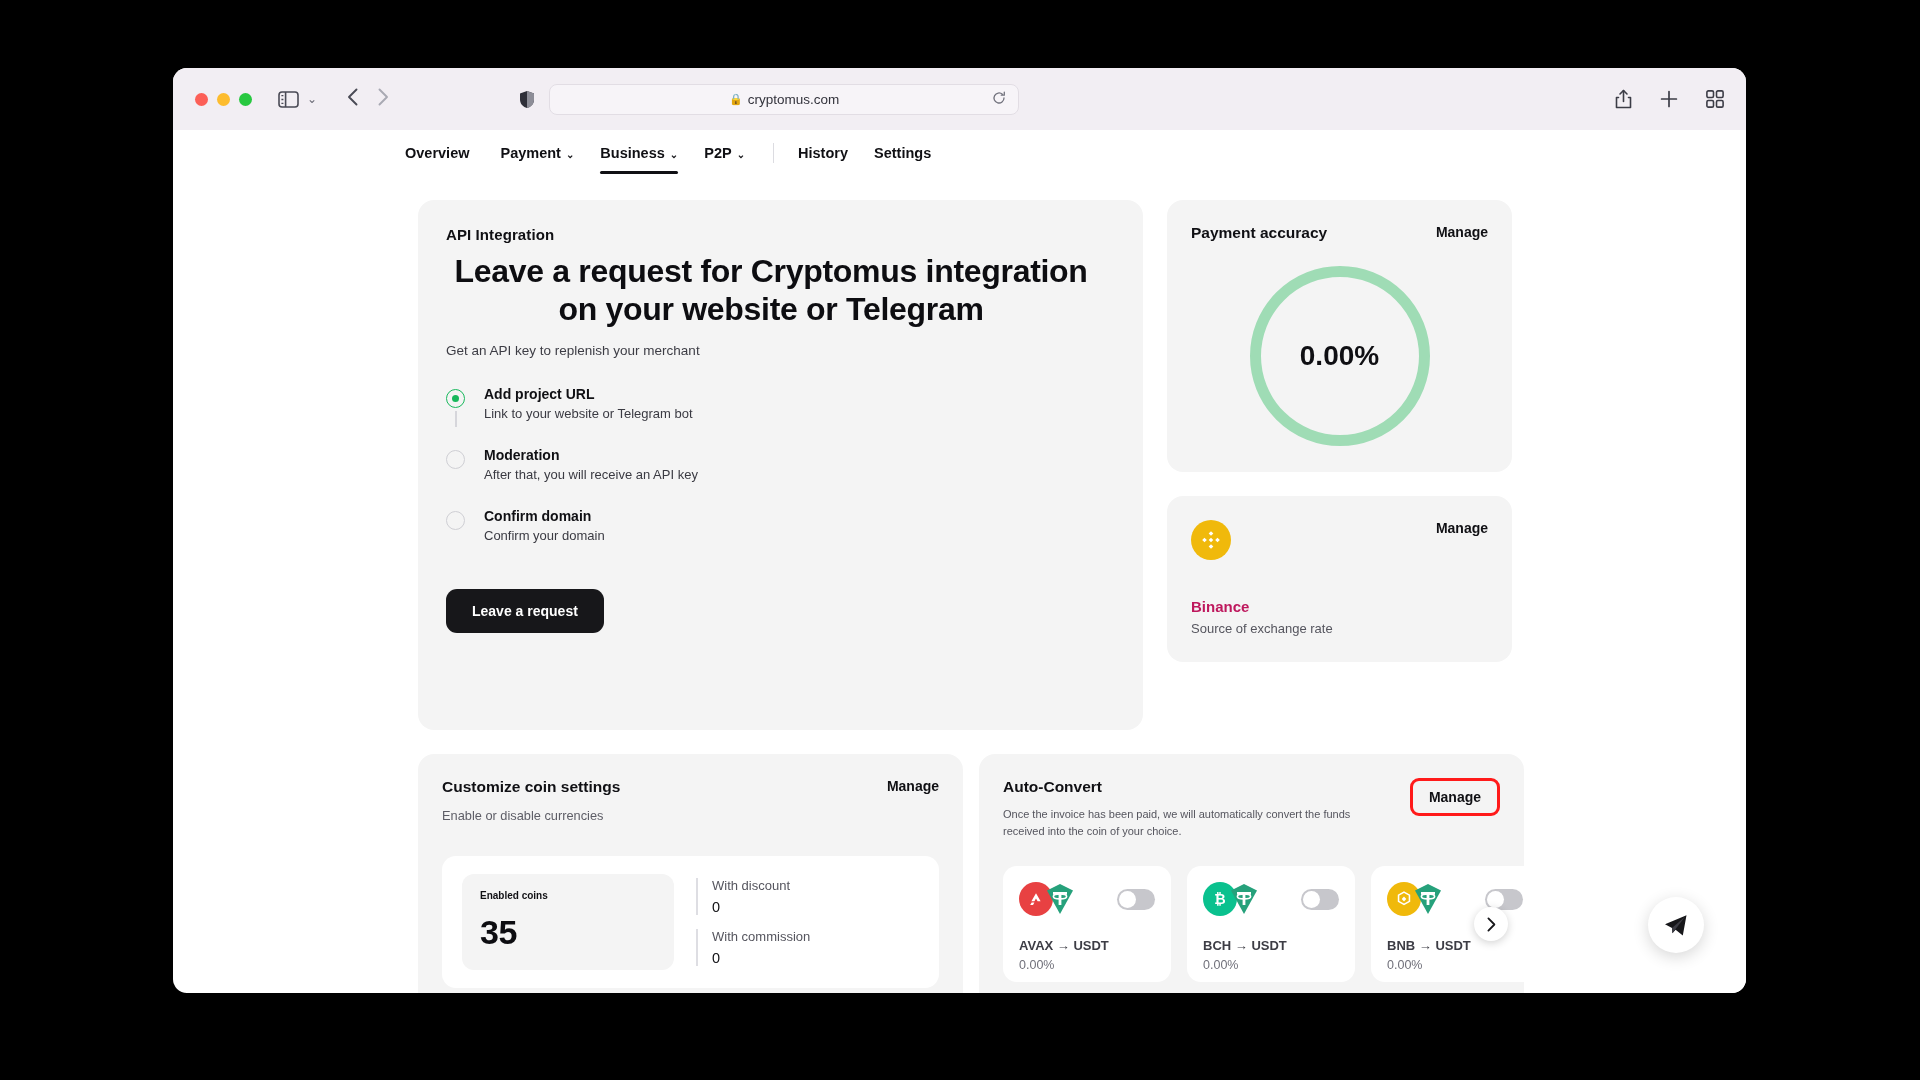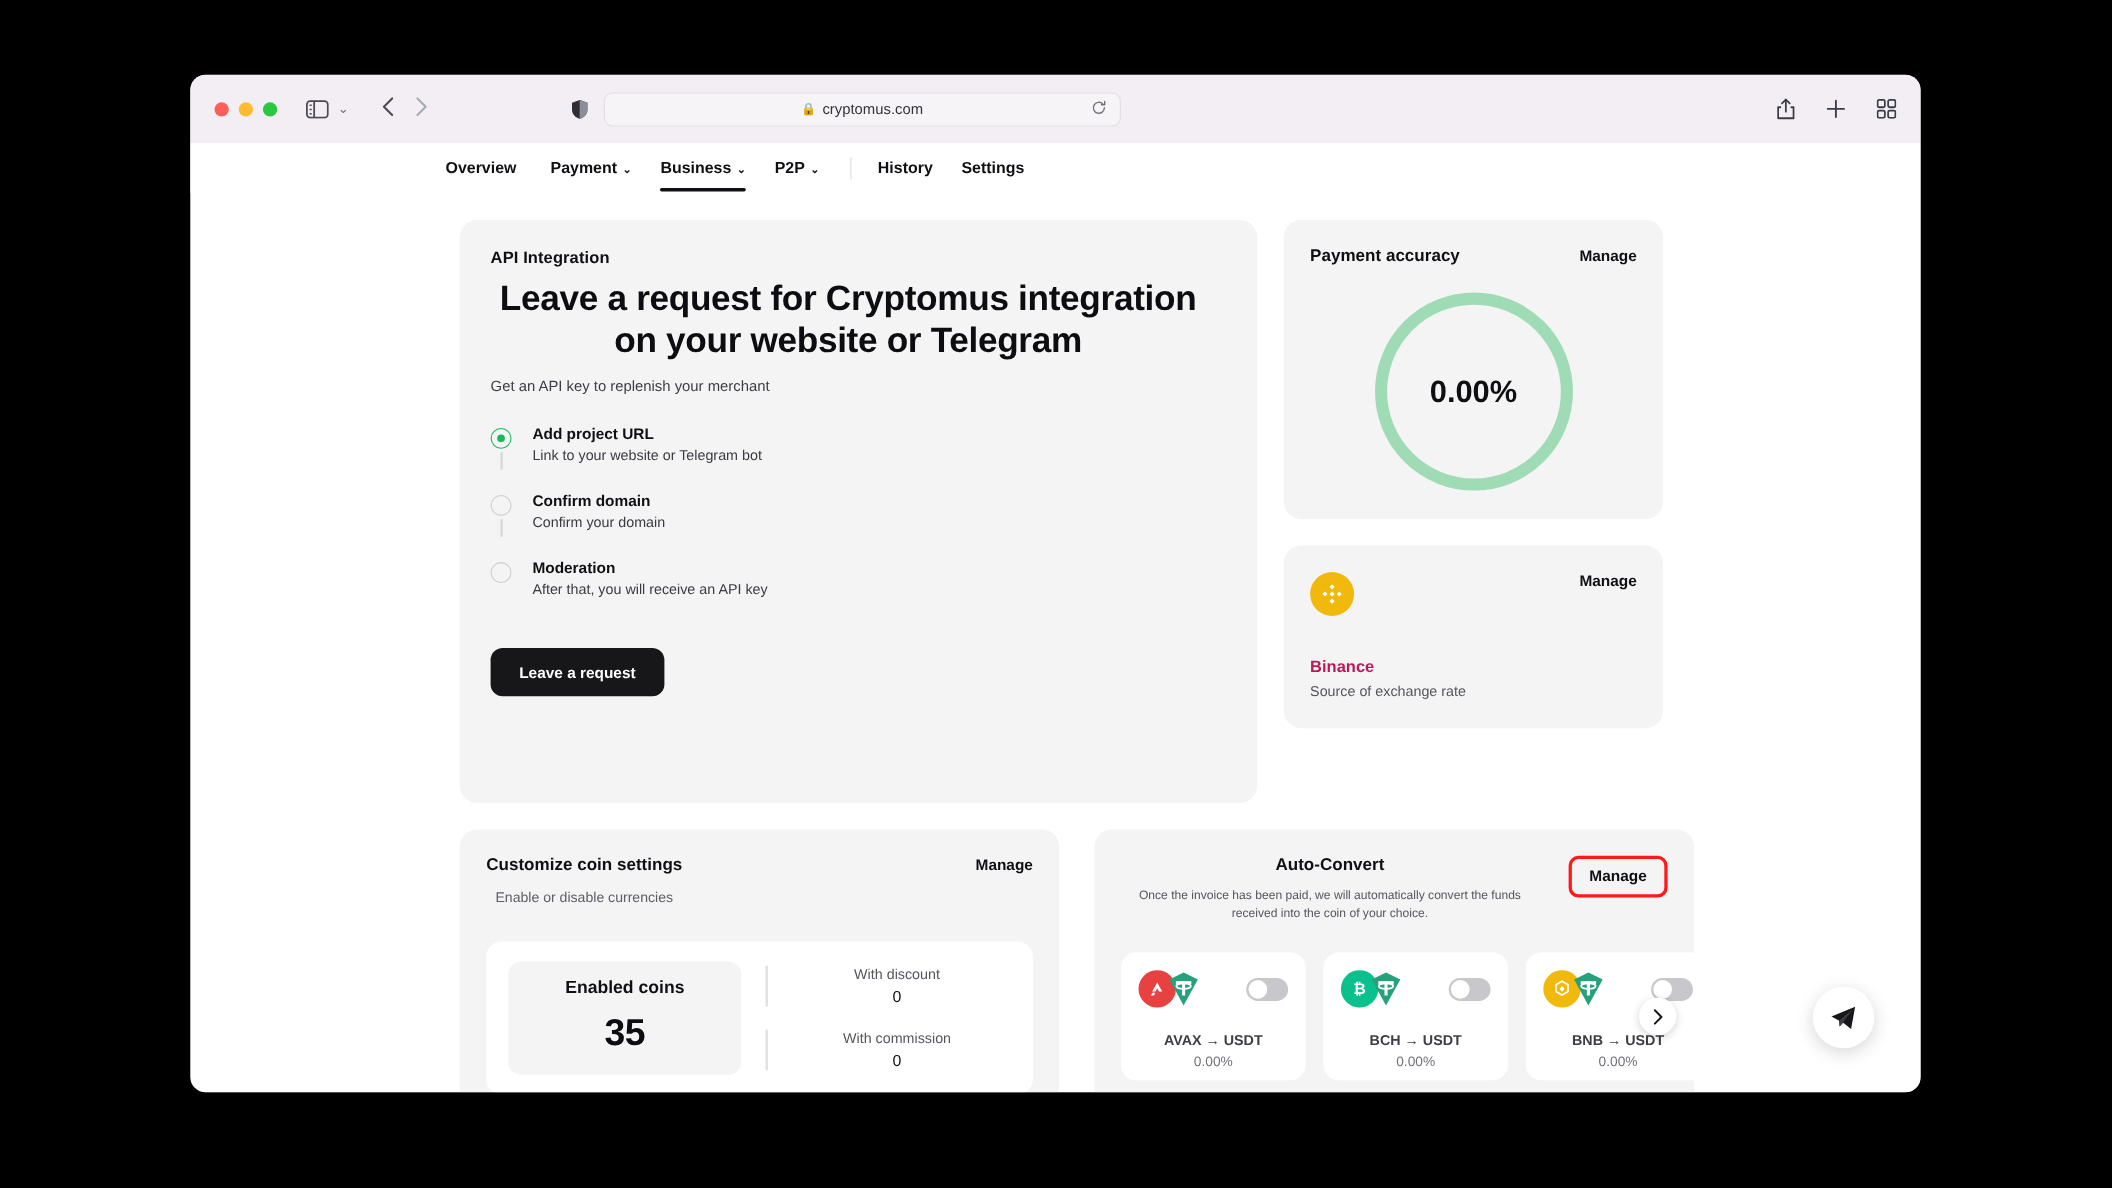--- a/index.html
+++ b/index.html
@@ -179,37 +179,36 @@
     background: #f0b90b;
     display:flex; align-items:center; justify-content:center;
   }
   .binance-name { font-size: 15px; font-weight: 800; color:#be185d; margin-top: 38px; }
   .binance-sub { font-size: 13px; color:#55555e; margin-top: 6px; }
 
   
   .grid2 {
     display: grid;
     grid-template-columns: 545px 545px;
-    gap: 32px;
+    gap: 16px;
     padding: 24px 232px 0 232px;
-    text-align: center;
   }
   .coin-settings-card { padding: 24px 24px 24px 24px; height: 266px; }
   .inner-white {
     background:#ffffff; border-radius: 14px;
     margin-top: 30px;
     padding: 18px 20px;
     display: flex; align-items: stretch; gap: 0px;
   }
   .enabled-box {
     background:#f4f4f4; border-radius: 12px;
     padding: 16px 18px 18px 18px;
     width: 212px;
   }
-  .enabled-label { font-size: 16px; font-weight: 700; color:#101014; }
+  .enabled-label { font-size: 10px; font-weight: 700; color:#101014; }
   .enabled-value { font-size: 34px; font-weight: 800; color:#0d0d11; margin-top: 12px; letter-spacing:-.5px;}
   .stats { display:flex; flex-direction: column; justify-content: space-between; margin-left: 22px; padding: 4px 0; flex:1;}
   .stat { border-left: 2px solid #dedee3; padding-left: 14px; }
   .stat-label { font-size: 13px; color:#55555e; }
   .stat-value { font-size: 14.5px; color:#101014; margin-top: 6px; }
 
   
   .autoconvert-card { padding: 24px 24px 24px 24px; height: 266px; position: relative; overflow: hidden; }
   .ac-desc { font-size: 11px; color:#55555e; line-height:1.55; margin-top: 10px; max-width: 380px; }
   .manage-highlight {
@@ -383,35 +382,35 @@
                 <div class="step-line"></div>
               </div>
               <div>
                 <div class="step-title">Add project URL</div>
                 <div class="step-desc">Link to your website or Telegram bot</div>
               </div>
             </div>
             <div class="step">
               <div class="step-marker">
                 <div class="ring"></div>
+
+              </div>
+              <div>
+                <div class="step-title">Moderation</div>
+                <div class="step-desc">After that, you will receive an API key</div>
+              </div>
+            </div>
+            <div class="step">
+              <div class="step-marker">
+                <div class="ring"></div>
                 <div class="step-line"></div>
               </div>
               <div>
                 <div class="step-title">Confirm domain</div>
                 <div class="step-desc">Confirm your domain</div>
-              </div>
-            </div>
-            <div class="step">
-              <div class="step-marker">
-                <div class="ring"></div>
-
-              </div>
-              <div>
-                <div class="step-title">Moderation</div>
-                <div class="step-desc">After that, you will receive an API key</div>
               </div>
             </div>
           </div>
 
           <button class="btn-dark">Leave a request</button>
         </div>
 
         <div class="rightcol">
 
           <div class="card accuracy-card">

